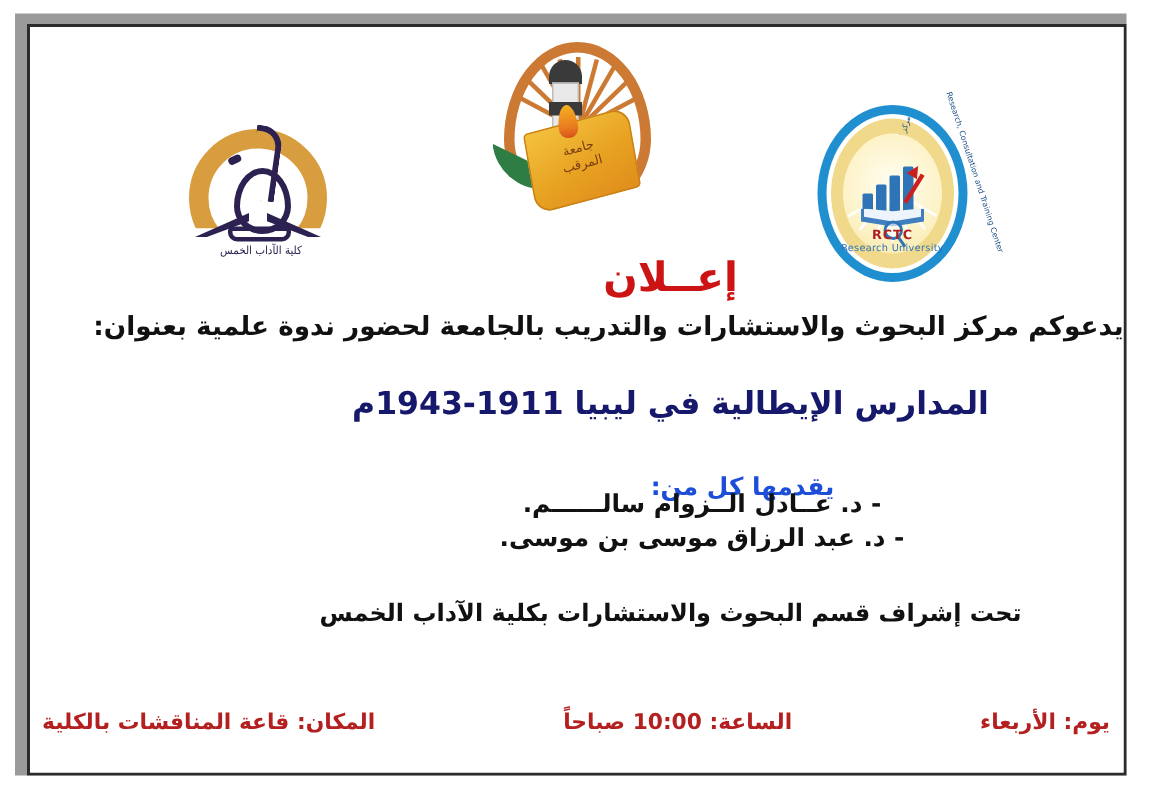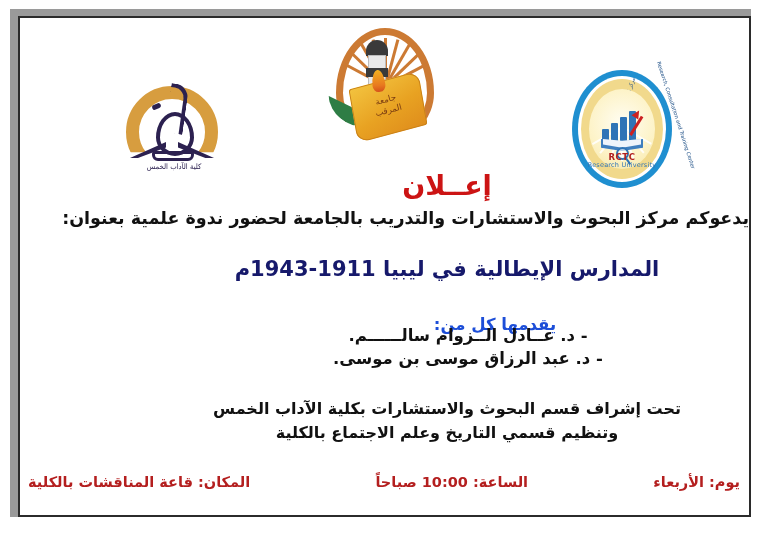--- a/index.html
+++ b/index.html
@@ -270,21 +270,21 @@
     width: 130px;
     text-align: center;
     color: #1f1f1f;
     font-size: 9px;
     white-space: nowrap;
   }
 
   
   .logo-rctc {
     position: absolute;
-    left: 540px;
+    left: 513px;
     top: 50px;
     width: 124px;
     height: 124px;
   }
   .rctc-outer {
     position: absolute;
     left: 12px;
     top: 2px;
     width: 100px;
     height: 118px;
@@ -604,21 +604,20 @@
     <div class="txt seminar-title">المدارس الإيطالية في ليبيا 1911-1943م</div>
 
     <div class="txt presented-by">يقدمها كل من:</div>
 
     <div class="txt speaker1">- د. عــادل الــزوام سالــــــم.</div>
 
     <div class="txt speaker2">- د. عبد الرزاق موسى بن موسى.</div>
 
     <div class="txt supervision">تحت إشراف قسم البحوث والاستشارات بكلية الآداب الخمس</div>
 
-    <div class="txt organization">وتنظيم قسمي التاريخ وعلم الاجتماع بالكلية</div>
 
     <div class="footer">
       <span class="footer-item">
         <span class="lbl">يوم:</span>
         <span class="val">الأربعاء</span>
       </span>
       <span class="footer-item">
         <span class="lbl">الساعة:</span>
         <span class="val">10:00 صباحاً</span>
       </span>

